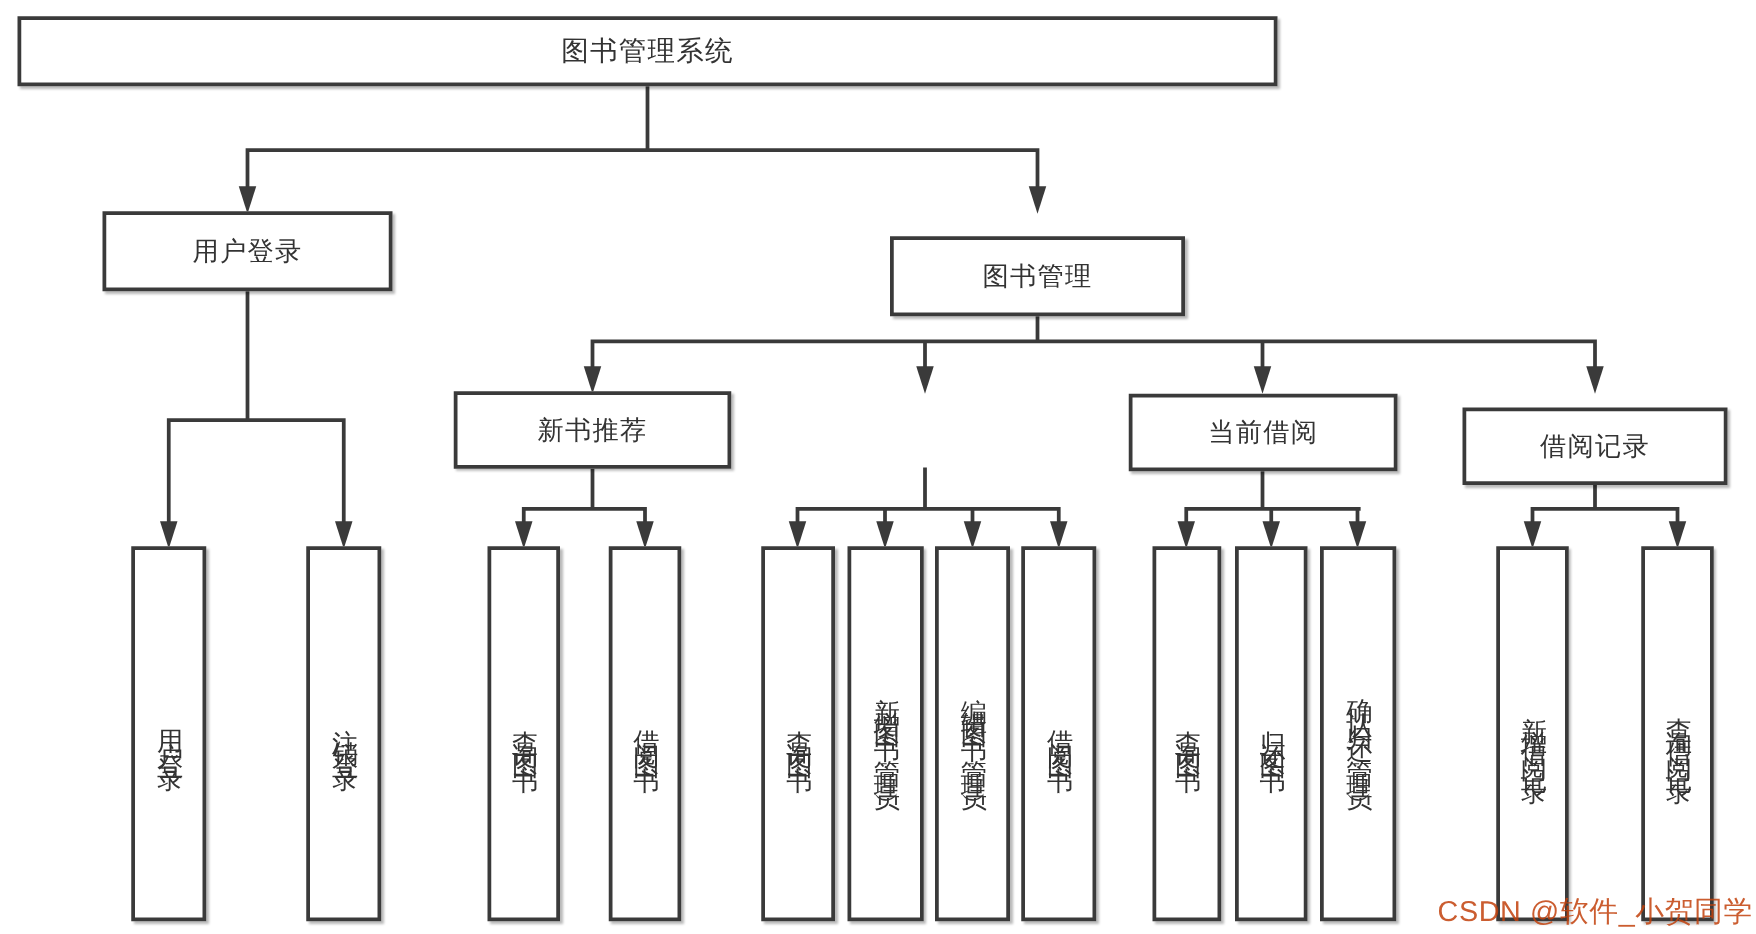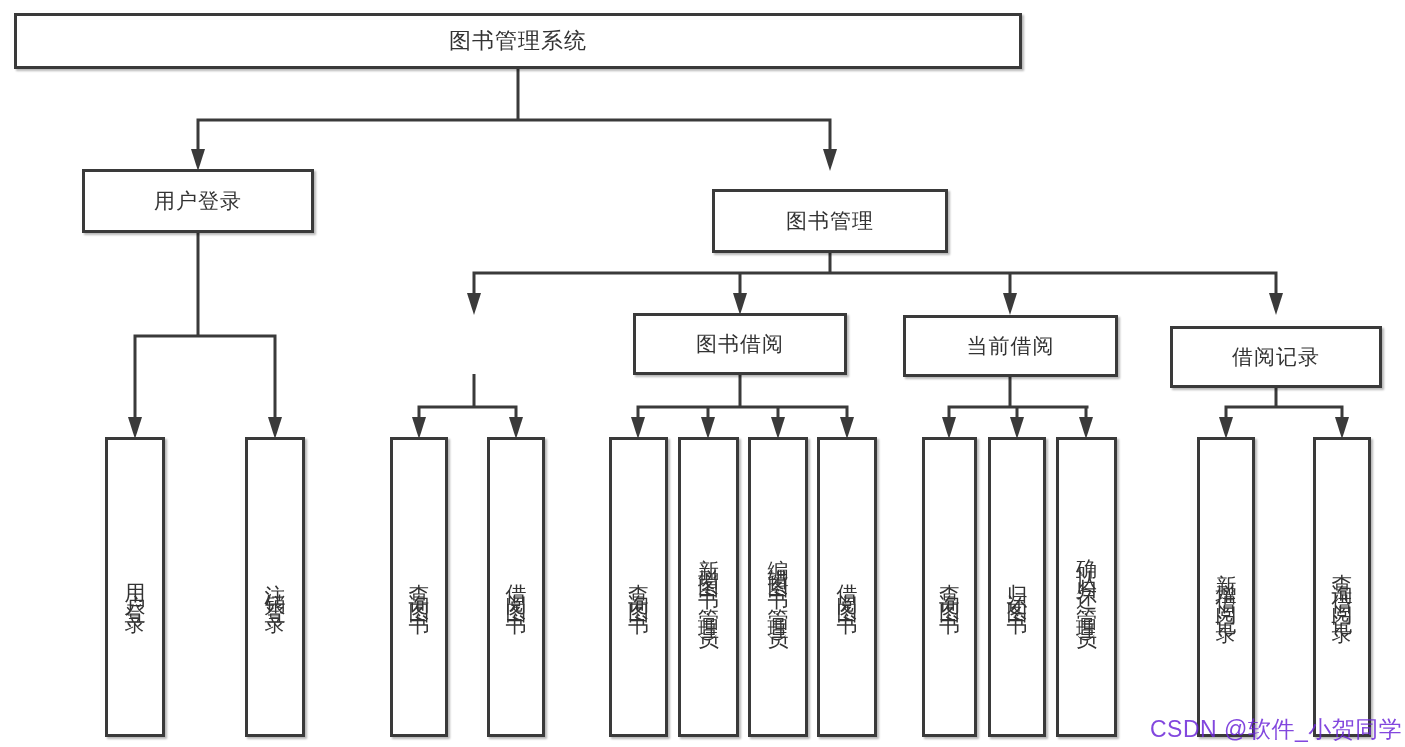--- a/index.html
+++ b/index.html
@@ -14,21 +14,21 @@
     box-shadow:2px 2px 2px rgba(0,0,0,0.28);
     font-size:21px;color:#333;letter-spacing:1px;
   }
   .node.root{font-size:22px;}
   .node.v span{
     writing-mode:vertical-rl;text-orientation:mixed;
     letter-spacing:10px;font-size:21px;white-space:nowrap;
   }
   .watermark{
     position:absolute;left:1150px;top:714px;font-size:23px;
-    color:#6d28d9;opacity:.85;letter-spacing:.5px;white-space:nowrap;
+    color:#c2410c;opacity:.85;letter-spacing:.5px;white-space:nowrap;
   }
 </style>
 </head>
 <body>
 
 <div class="stage">
 
   <svg class="connectors" width="1405" height="747" viewBox="0 0 1405 747" xmlns="http://www.w3.org/2000/svg">
     <g stroke="#3a3a3a" stroke-width="3" fill="none">
       <path d="M518,68 V120 M196.5,120 H831.5 M198,120 V155 M830,120 V155"></path>
@@ -66,22 +66,22 @@
     <span>图书管理系统</span>
   </div>
 
   <div class="node" style="left:82px;top:169px;width:232px;height:64px;">
     <span>用户登录</span>
   </div>
   <div class="node" style="left:712px;top:169px;width:236px;height:64px;margin-top:20px;">
     <span>图书管理</span>
   </div>
 
-  <div class="node" style="left:633px;top:313px;width:214px;height:62px;">
-    <span>图书借阅</span>
+  <div class="node" style="left:363px;top:313px;width:222px;height:62px;">
+    <span>新书推荐</span>
   </div>
   <div class="node" style="left:903px;top:315px;width:215px;height:62px;">
     <span>当前借阅</span>
   </div>
   <div class="node" style="left:1170px;top:326px;width:212px;height:62px;">
     <span>借阅记录</span>
   </div>
 
   <div class="node v" style="left:105px;top:437px;width:60px;height:300px;">
     <span>用户登录</span>

